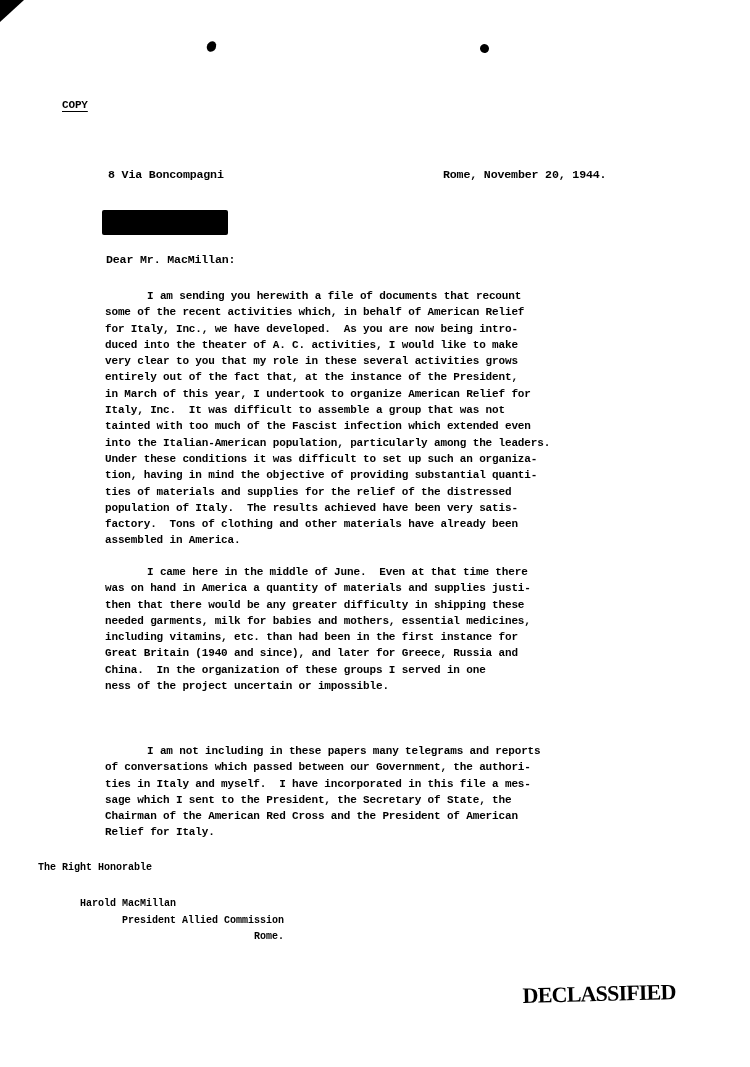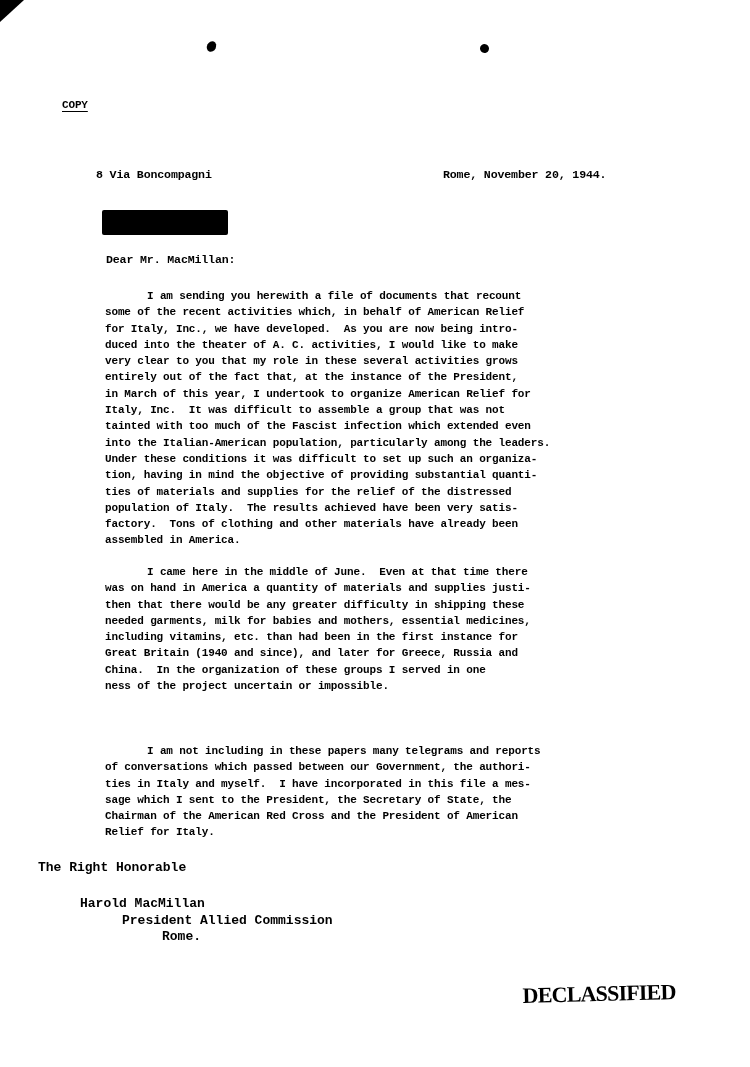--- a/index.html
+++ b/index.html
@@ -4,32 +4,32 @@
 <style>
   html, body { margin:0; padding:0; background:#ffffff; }
   body { width:750px; height:1067px; position:relative; overflow:hidden;
          font-family:"Liberation Mono", "DejaVu Sans Mono", monospace; color:#000; }
   .page { position:absolute; left:0; top:0; width:618px; height:1067px; }
   .abs { position:absolute; white-space:pre; font-weight:bold; font-size:11.6px; line-height:16.3px; letter-spacing:-0.15px; }
   .corner { position:absolute; left:0; top:0; width:0; height:0;
             border-top:22px solid #000; border-right:24px solid transparent; }
   .blot { position:absolute; background:#000; border-radius:50%; }
   .copy { left:62px; top:97px; text-decoration:underline; text-underline-offset:3px; font-size:11px; }
-  .address { left:96px; top:167px; }
+  .address { left:108px; top:167px; }
   .dateline { left:443px; top:167px;text-align:center; }
   .redact { position:absolute; left:102px; top:210px; width:126px; height:25px; background:#000; border-radius:2px; }
   .salutation { left:106px; top:252px; }
   .para { position:absolute; left:105px; width:580px; }
   .para .line { display:block; white-space:pre; font-weight:bold; font-size:11px; line-height:16.3px; letter-spacing:-0.15px; }
   .para .line.indent { padding-left:42px; }
   .p1 { top:288px; }
   .p2 { top:564px; }
   .p3 { top:743px; }
   .addr-block { position:absolute; left:38px; top:860px; }
-  .addr-block .line { display:block; white-space:pre; font-weight:bold; font-size:13px; line-height:16.3px; }
+  .addr-block .line { display:block; white-space:pre; font-weight:bold; font-size:10px; line-height:16.3px; }
   .declass { position:absolute; left:523px; top:983px; font-family:"Liberation Serif", "DejaVu Serif", serif;
              font-weight:bold; font-size:22px; letter-spacing:-0.8px; transform:rotate(-1.5deg); transform-origin:left bottom; }
 </style>
 </head>
 <body>
 
 <div class="page">
   <div class="corner"></div>
   <div class="blot" style="left:207px;top:41px;width:9px;height:11px;transform:rotate(25deg);"></div>
   <div class="blot" style="left:480px;top:44px;width:9px;height:9px;transform:rotate(25deg);"></div>
@@ -76,17 +76,17 @@
     <span class="line">ties in Italy and myself.  I have incorporated in this file a mes-</span>
     <span class="line">sage which I sent to the President, the Secretary of State, the</span>
     <span class="line">Chairman of the American Red Cross and the President of American</span>
     <span class="line">Relief for Italy.</span>
   </div>
 
   <div class="addr-block">
     <span class="line">The Right Honorable</span>
     <span class="line" style="padding-left:42px;margin-top:20px;">Harold MacMillan</span>
     <span class="line" style="padding-left:84px;">President Allied Commission</span>
-    <span class="line" style="padding-left:124px;">Rome.</span>
+    <span class="line" style="padding-left:124px;text-align:right;">Rome.</span>
   </div>
 
   <div class="declass">DECLASSIFIED</div>
 </div>
 
 </body></html>

